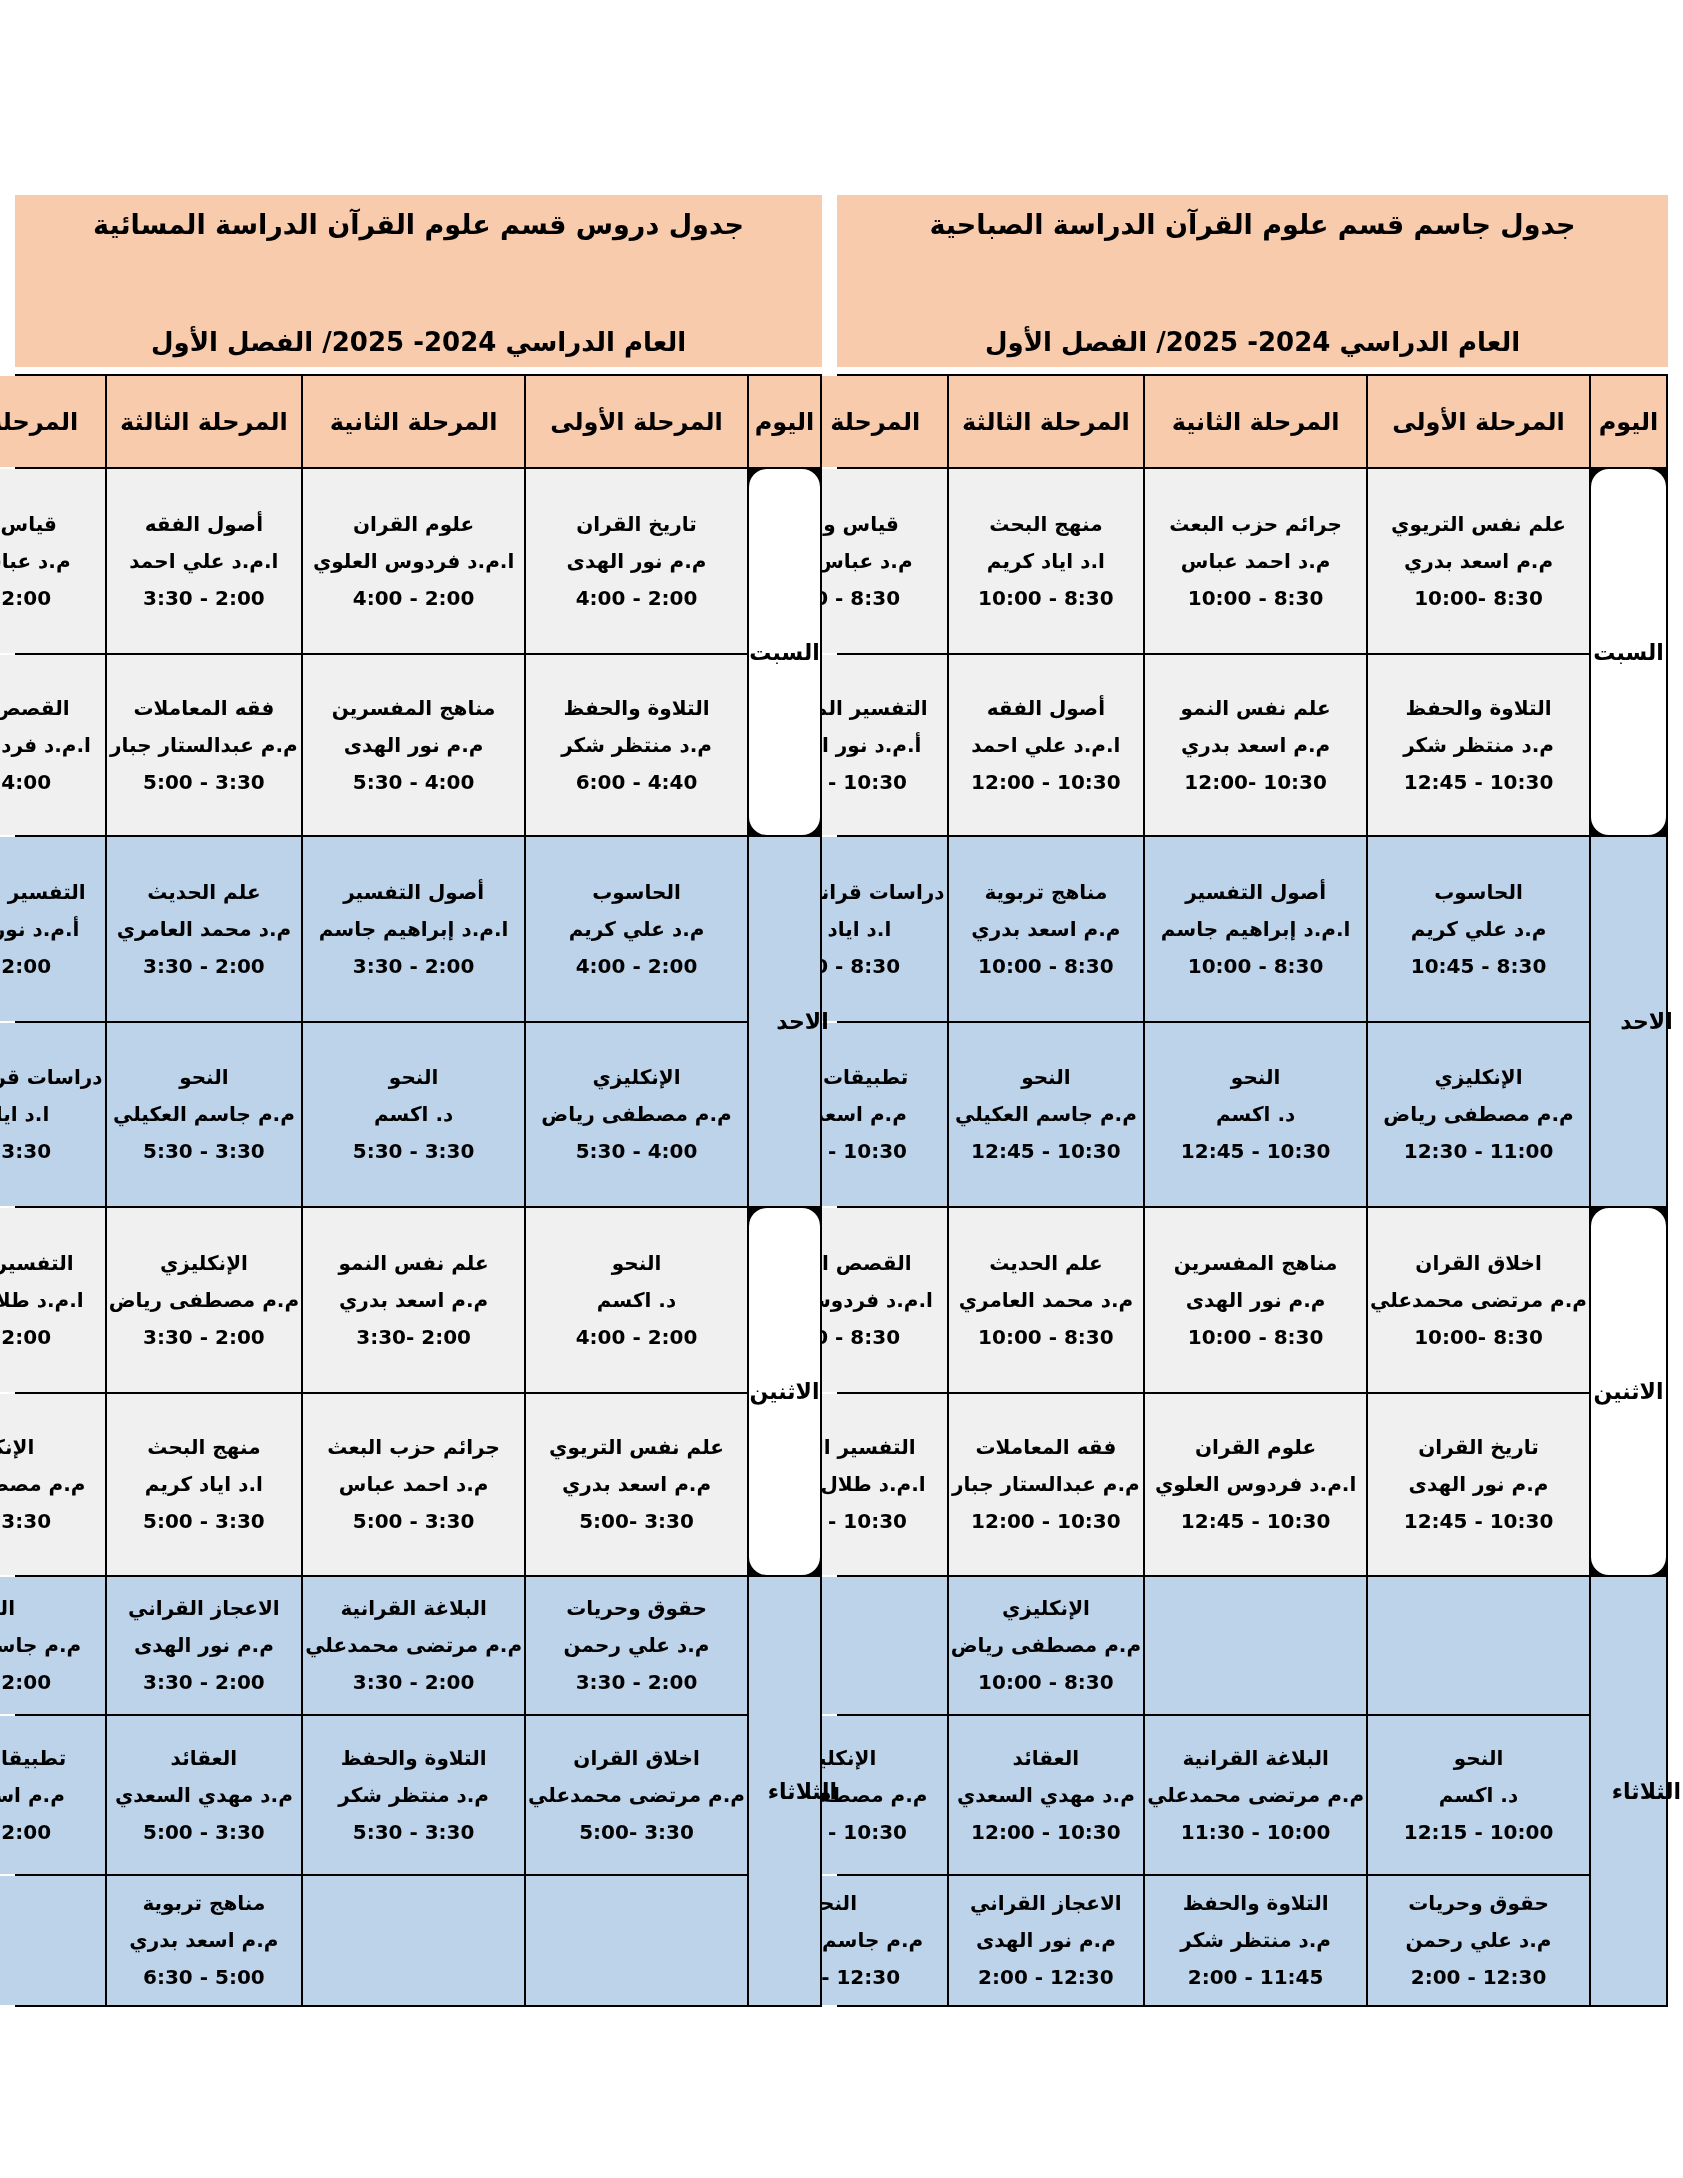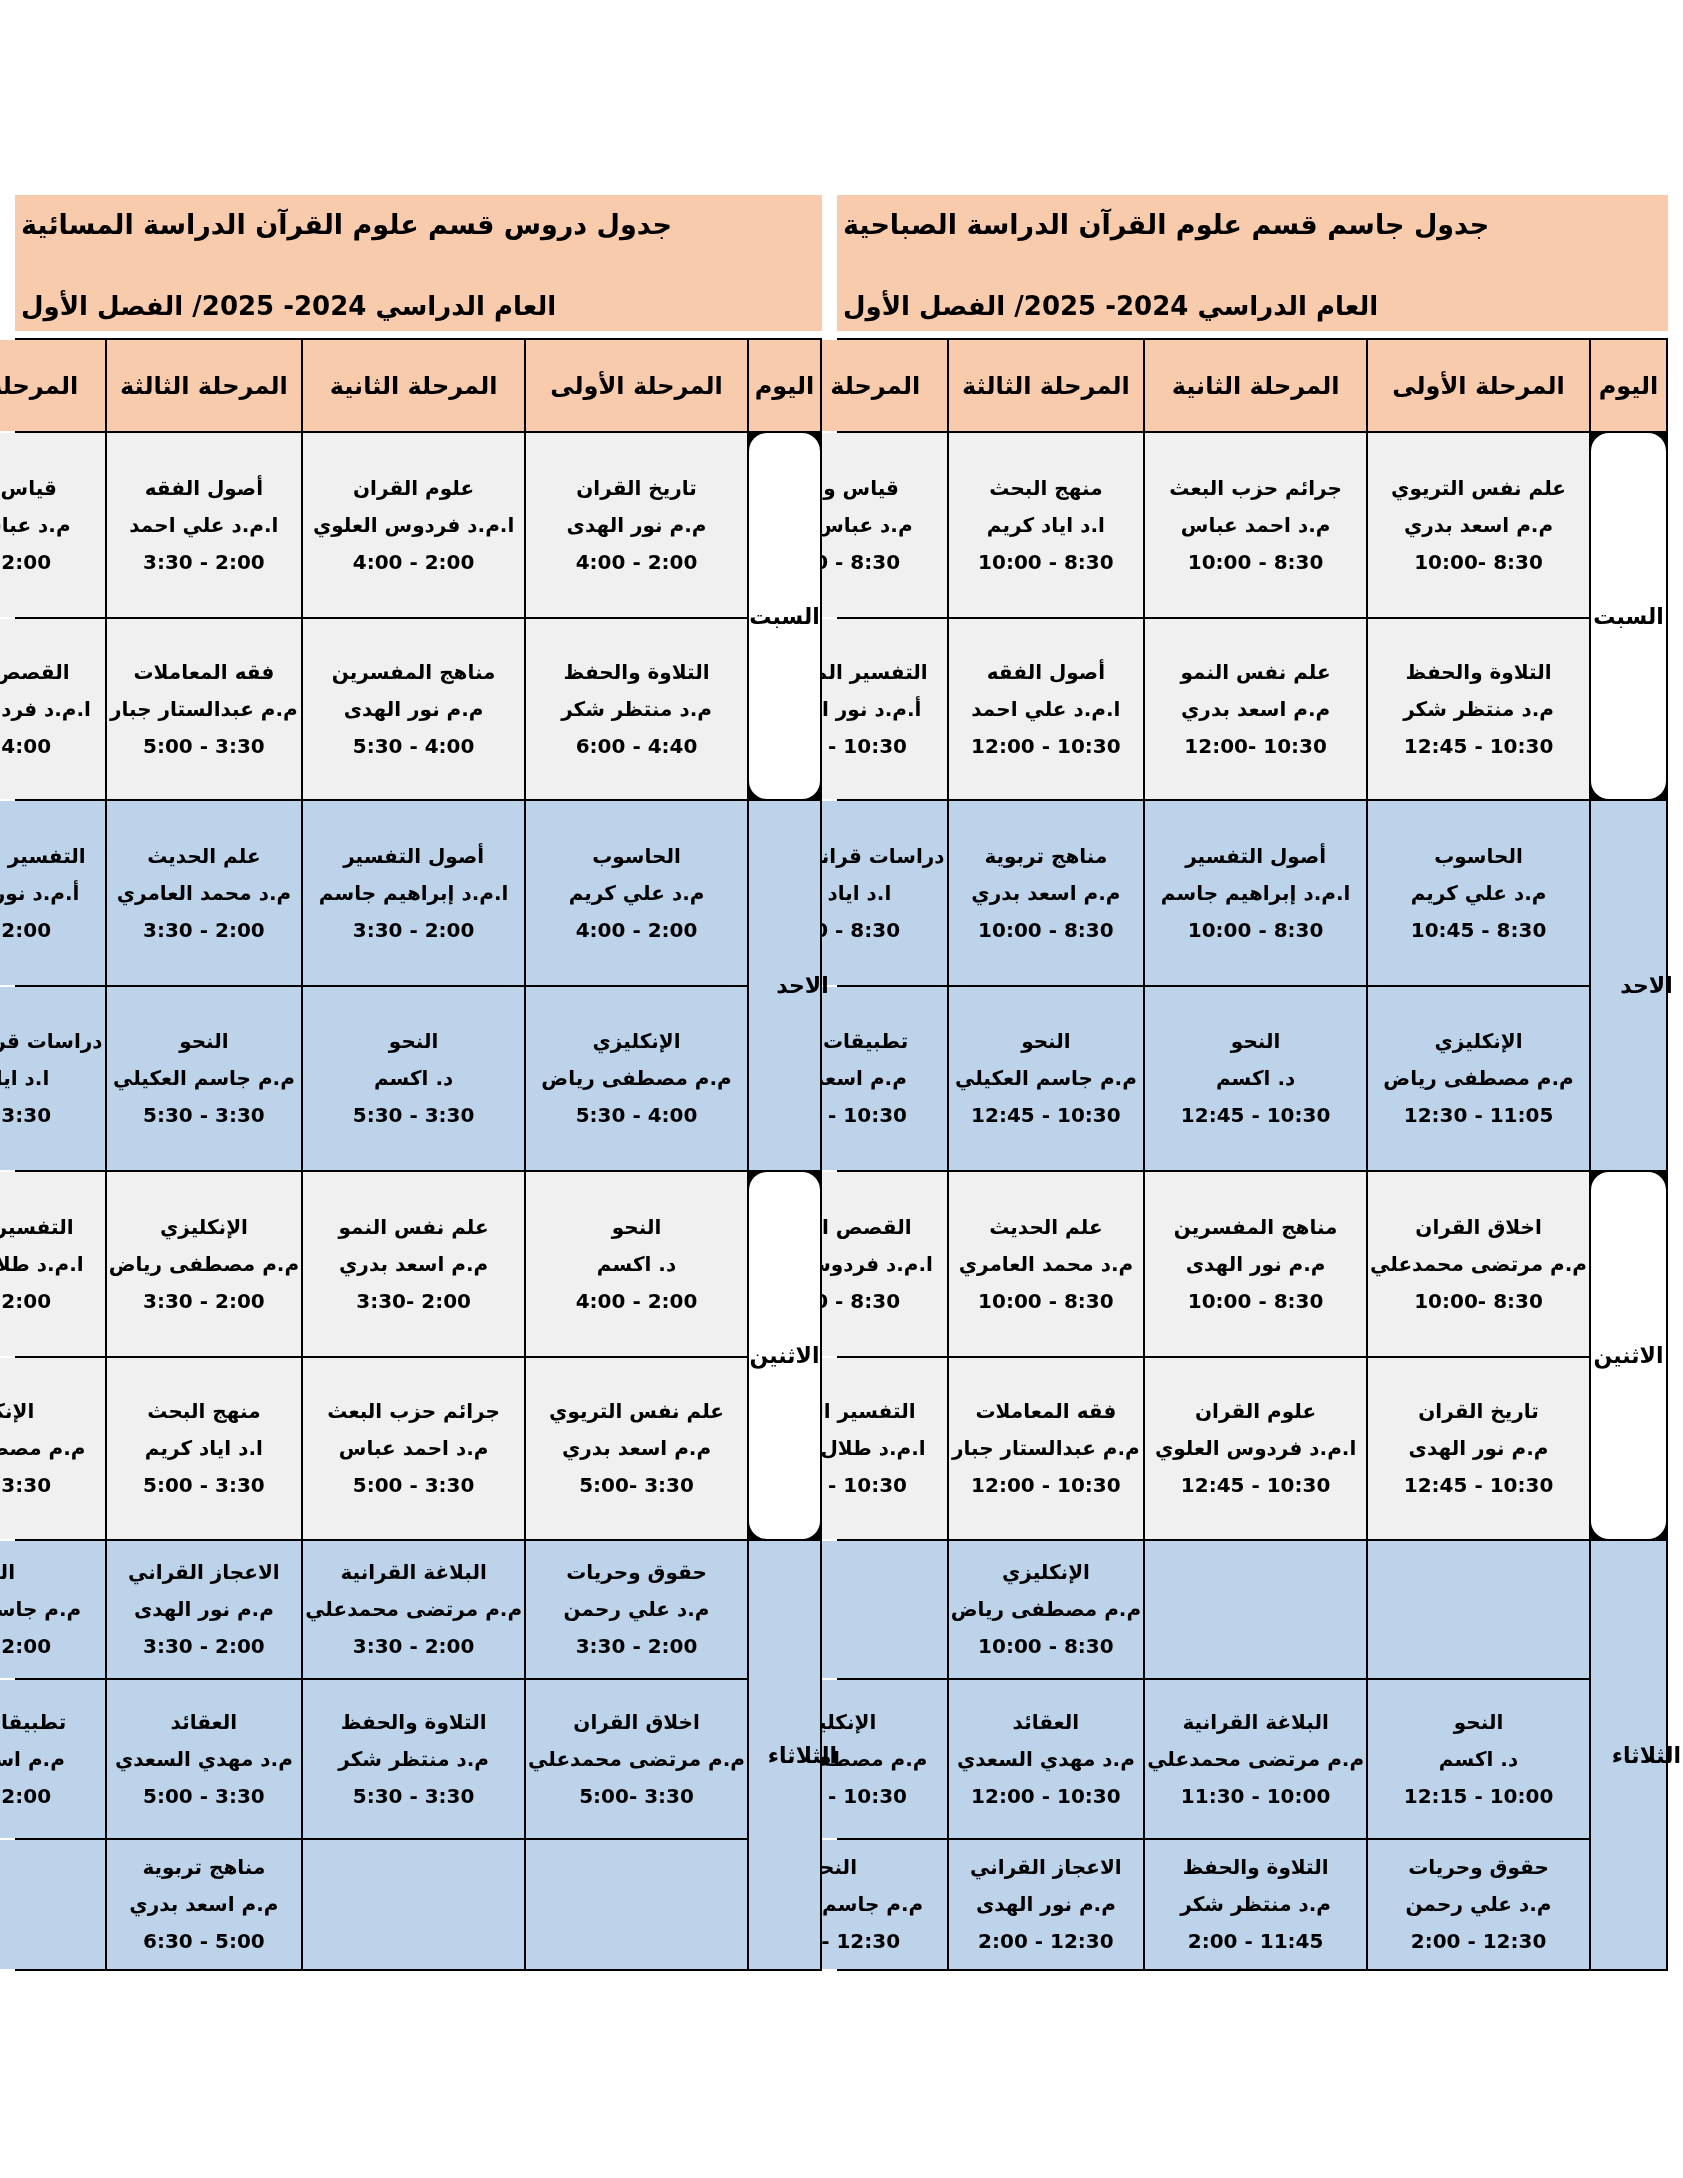--- a/index.html
+++ b/index.html
@@ -10,23 +10,23 @@
   html,body{background:#ffffff;}
   body{
     position:relative;width:1683px;height:2178px;overflow:hidden;
     font-family:"DejaVu Sans",sans-serif;color:var(--ink);
   }
   .sched{position:absolute;top:195px;}
   #table-morning{left:837px;width:831px;}
   #table-evening{left:15px;width:807px;}
 
   .title-band{
-    height:136px;background:var(--peach);
+    height:172px;background:var(--peach);
     display:flex;flex-direction:column;justify-content:space-between;
-    text-align:left;padding:14px 6px 10px 6px;
+    text-align:center;padding:14px 6px 10px 6px;
   }
   .title-band .t1{font-size:27px;font-weight:bold;}
   .title-band .t2{font-size:26px;font-weight:bold;}
 
   .grid{
     margin-top:7px;display:grid;direction:rtl;
     background:var(--line);border:2px solid var(--line);gap:2px;
     grid-template-rows:91px 184px 180px 184px 183px 184px 181px 137px 158px 129px;
   }
   #table-morning .grid{grid-template-columns:75px repeat(4,1fr);}
@@ -117,21 +117,21 @@
         <div class="time">10:00 - 8:30</div>
       </div>
       <div class="c t-blue" style="grid-area: 4 / 5;">
         <div class="course">دراسات قرانية معاصرة</div>
         <div class="teach">ا.د اياد كريم</div>
         <div class="time">10:00 - 8:30</div>
       </div>
       <div class="c t-blue" style="grid-area: 5 / 2;">
         <div class="course">الإنكليزي</div>
         <div class="teach">م.م مصطفى رياض</div>
-        <div class="time">12:30 - 11:05</div>
+        <div class="time">12:30 - 11:00</div>
       </div>
       <div class="c t-blue" style="grid-area: 5 / 3;">
         <div class="course">النحو</div>
         <div class="teach">د. اكسم</div>
         <div class="time">12:45 - 10:30</div>
       </div>
       <div class="c t-blue" style="grid-area: 5 / 4;">
         <div class="course">النحو</div>
         <div class="teach">م.م جاسم العكيلي</div>
         <div class="time">12:45 - 10:30</div>

